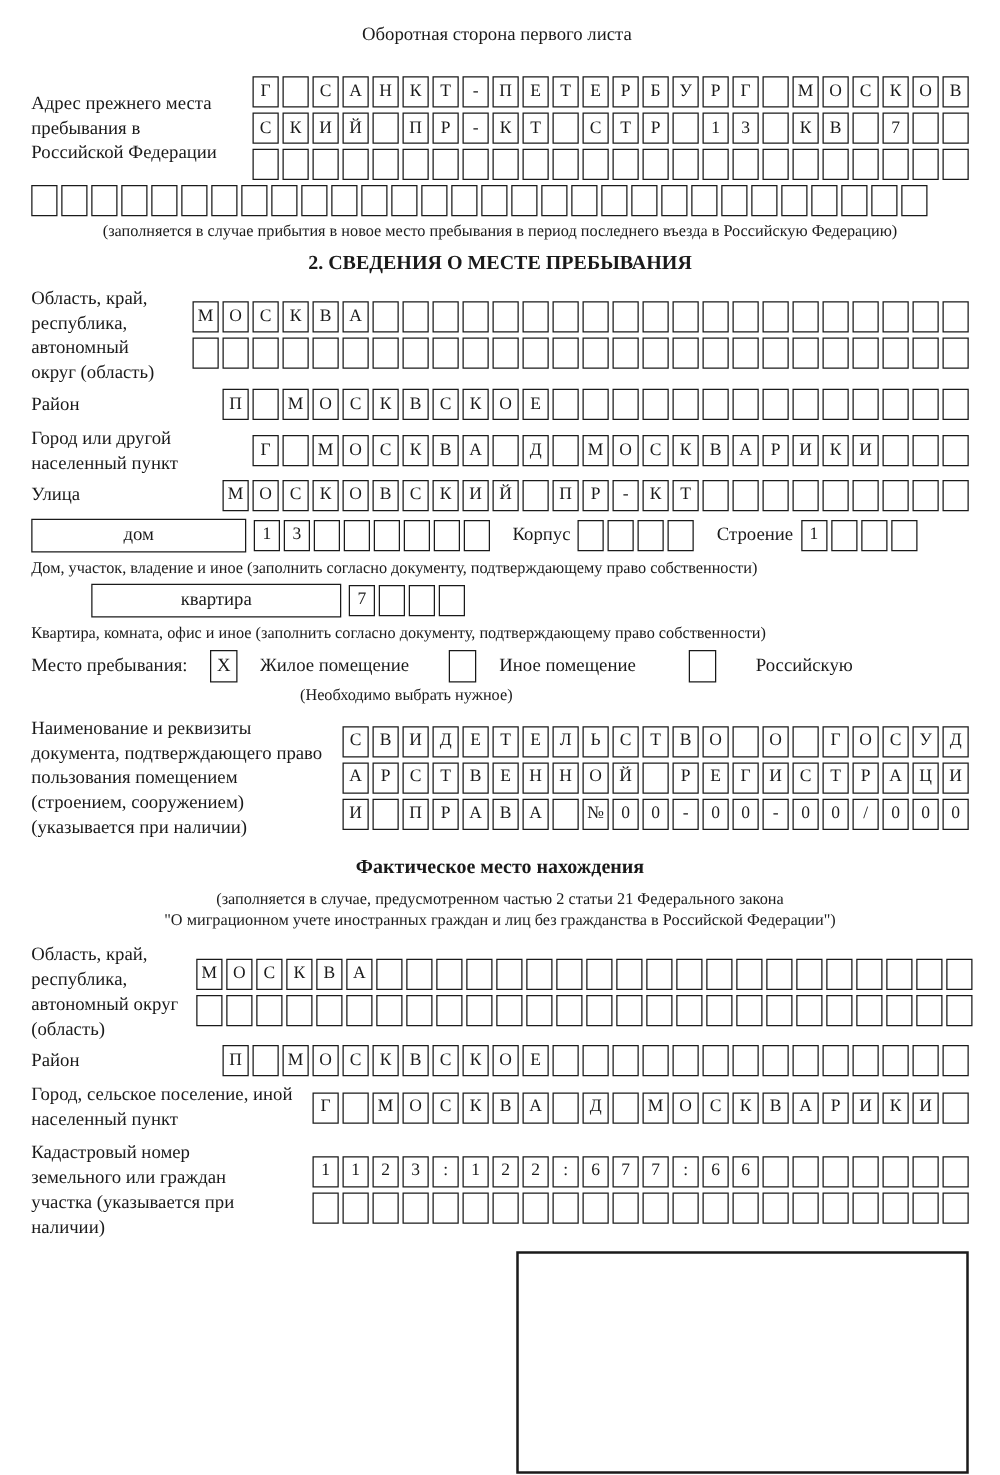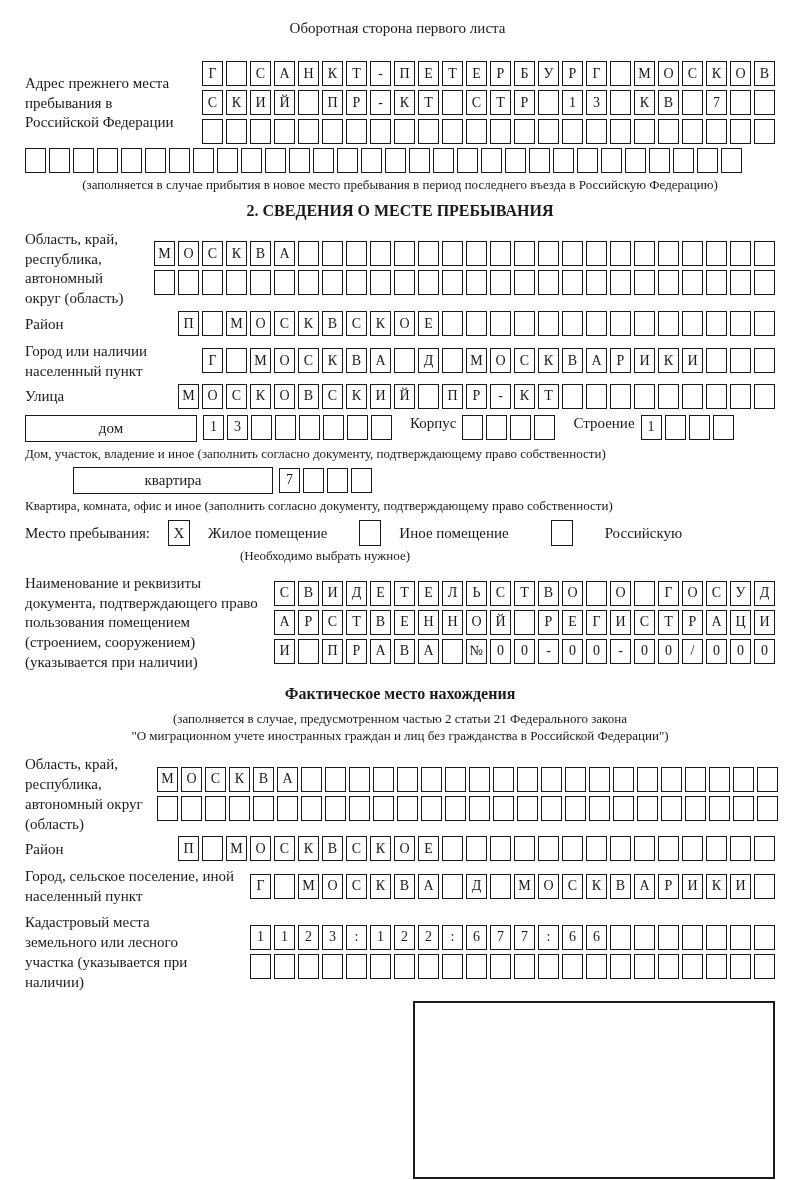--- a/index.html
+++ b/index.html
@@ -267,21 +267,21 @@
           <span class="cb"></span>
           <span class="cb"></span>
           <span class="cb"></span>
           <span class="cb"></span>
           <span class="cb"></span>
         </div>
     </div>
   </div>
 
   <div class="frow mt4">
-    <div class="flabel" style="width:155px">Город или наличии населенный пункт</div>
+    <div class="flabel" style="width:155px">Город или другой населенный пункт</div>
     <div class="rowcol">
       <div class="boxrow">
           <span class="cb">Г</span>
           <span class="cb"></span>
           <span class="cb">М</span>
           <span class="cb">О</span>
           <span class="cb">С</span>
           <span class="cb">К</span>
           <span class="cb">В</span>
           <span class="cb">А</span>
@@ -331,21 +331,21 @@
           <span class="cb"></span>
           <span class="cb"></span>
           <span class="cb"></span>
           <span class="cb"></span>
           <span class="cb"></span>
           <span class="cb"></span>
         </div>
     </div>
   </div>
 
-  <div class="frow mt6" style="align-items:flex-start; gap:6px;">
+  <div class="frow mt6" style="align-items:center; gap:6px;">
     <div class="bigbox" style="width:172px">дом</div>
     <div class="boxrow">
         <span class="cb">1</span>
         <span class="cb">3</span>
         <span class="cb"></span>
         <span class="cb"></span>
         <span class="cb"></span>
         <span class="cb"></span>
         <span class="cb"></span>
         <span class="cb"></span>
@@ -587,21 +587,21 @@
           <span class="cb">Р</span>
           <span class="cb">И</span>
           <span class="cb">К</span>
           <span class="cb">И</span>
           <span class="cb"></span>
         </div>
     </div>
   </div>
 
   <div class="frow mt4" style="min-height:82px">
-    <div class="flabel" style="width:195px">Кадастровый места земельного или лесного участка (указывается при наличии)</div>
+    <div class="flabel" style="width:195px">Кадастровый номер земельного или граждан участка (указывается при наличии)</div>
     <div class="rowcol">
       <div class="boxrow">
           <span class="cb">1</span>
           <span class="cb">1</span>
           <span class="cb">2</span>
           <span class="cb">3</span>
           <span class="cb">:</span>
           <span class="cb">1</span>
           <span class="cb">2</span>
           <span class="cb">2</span>

